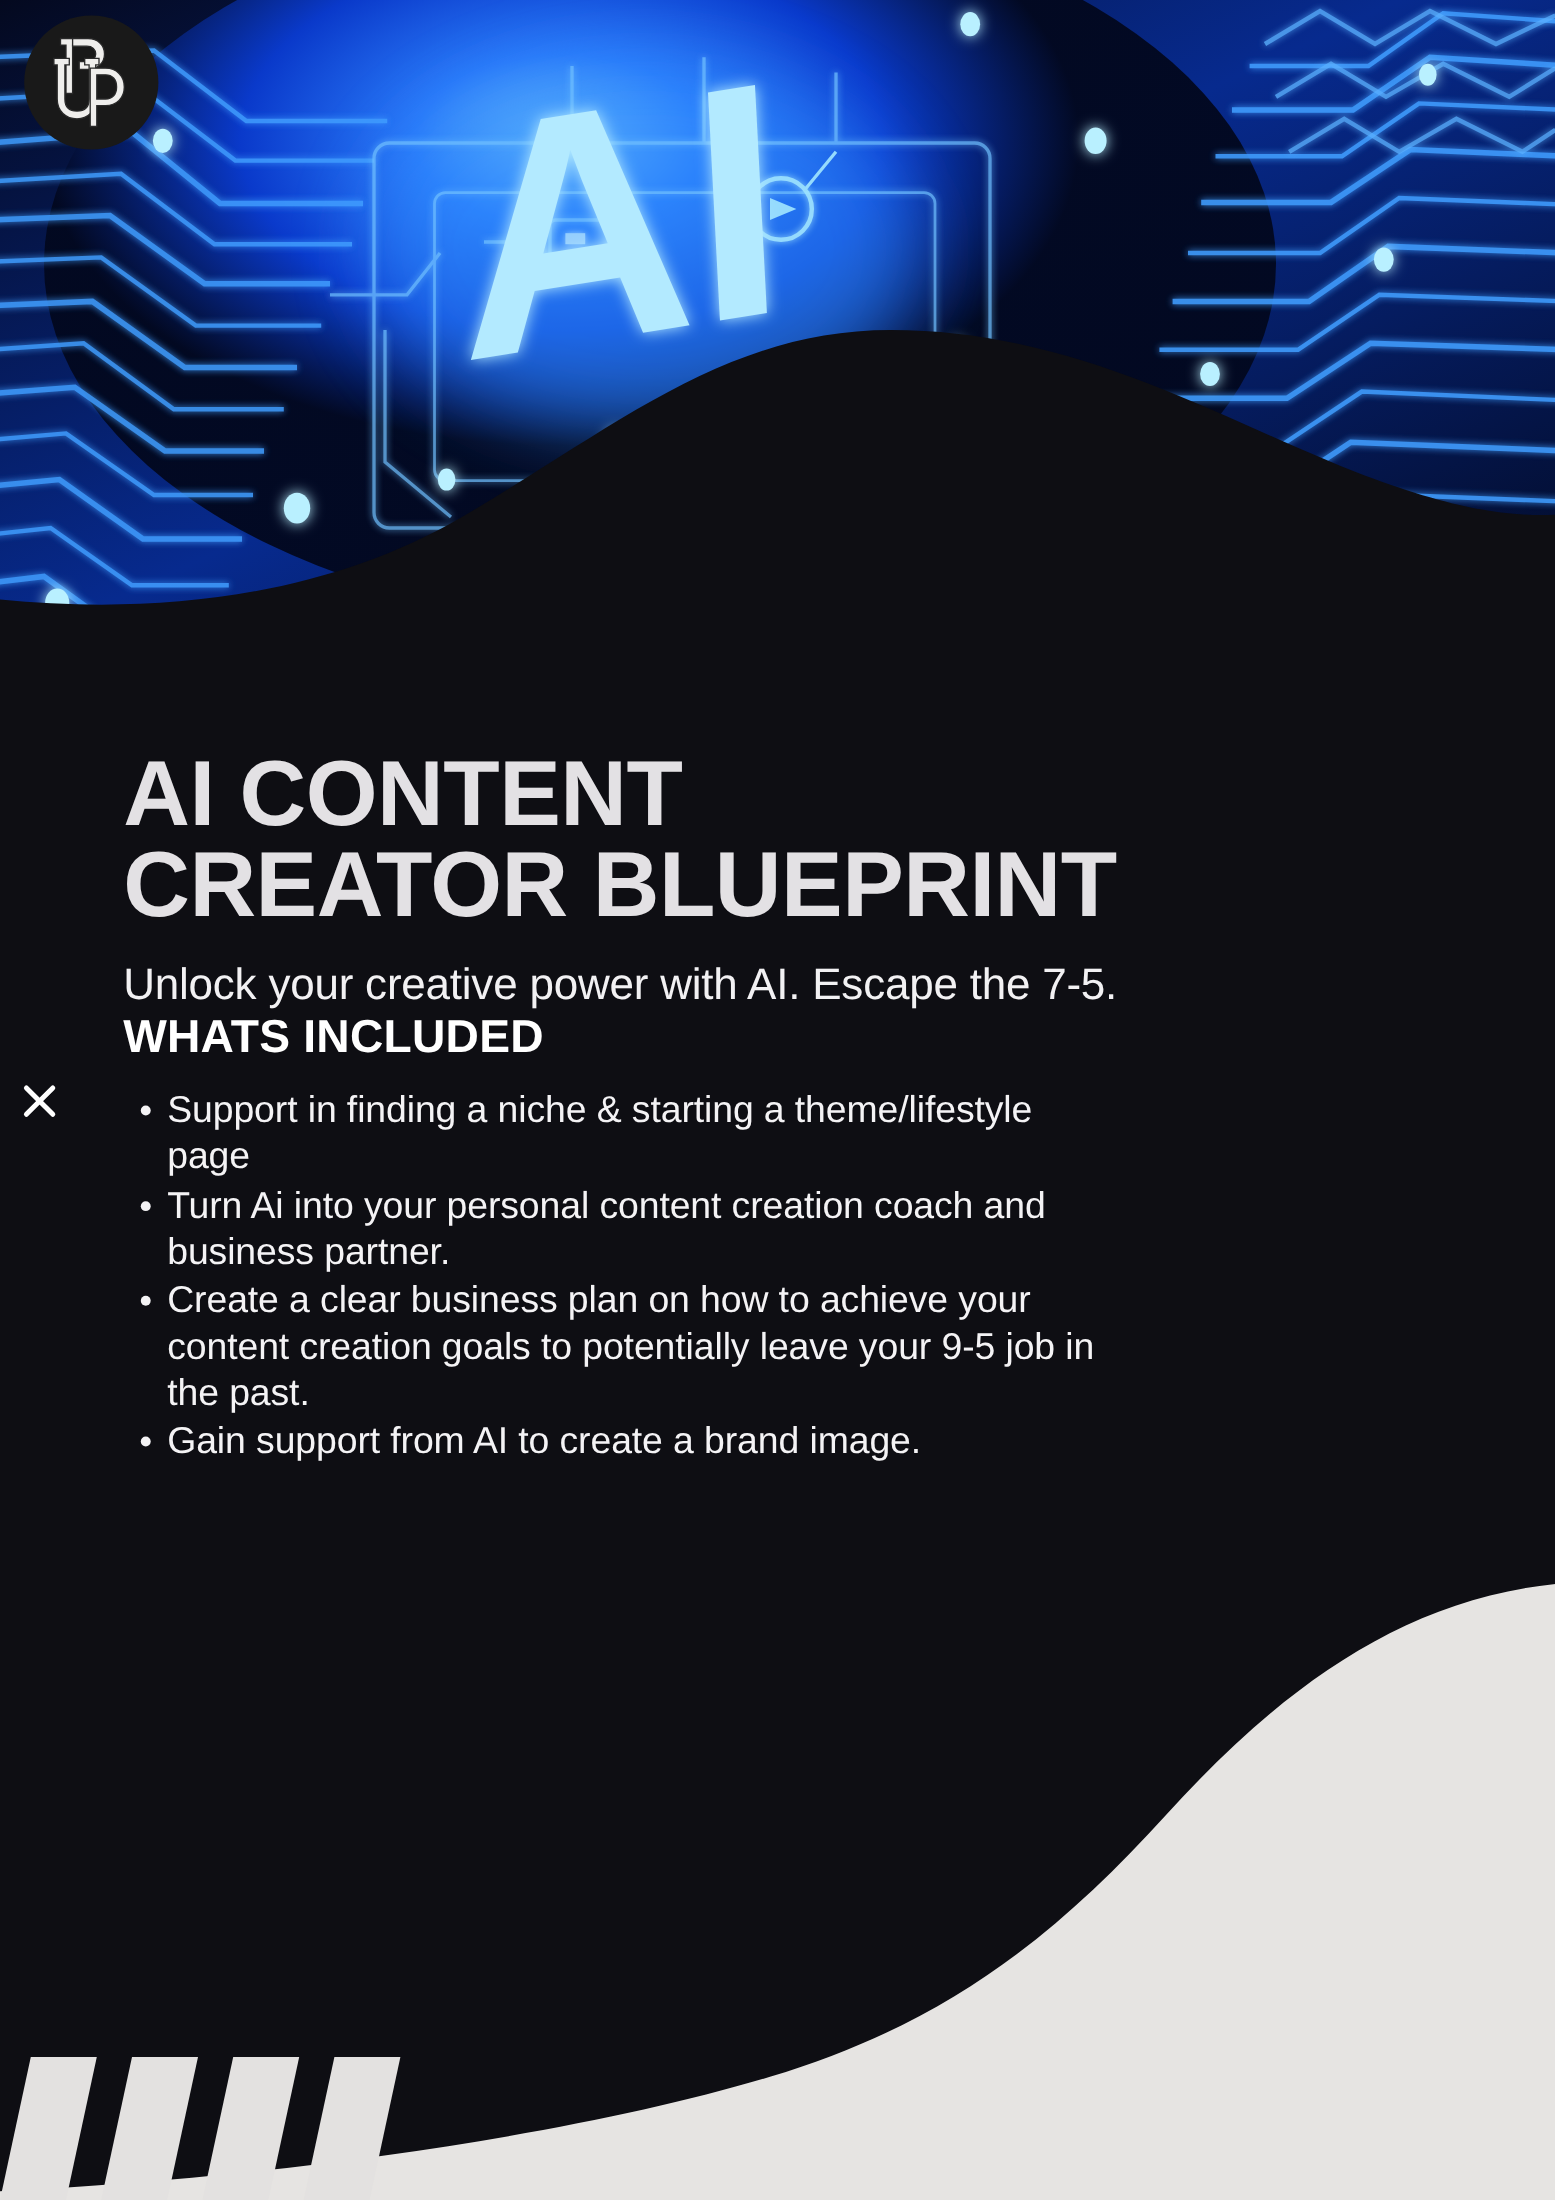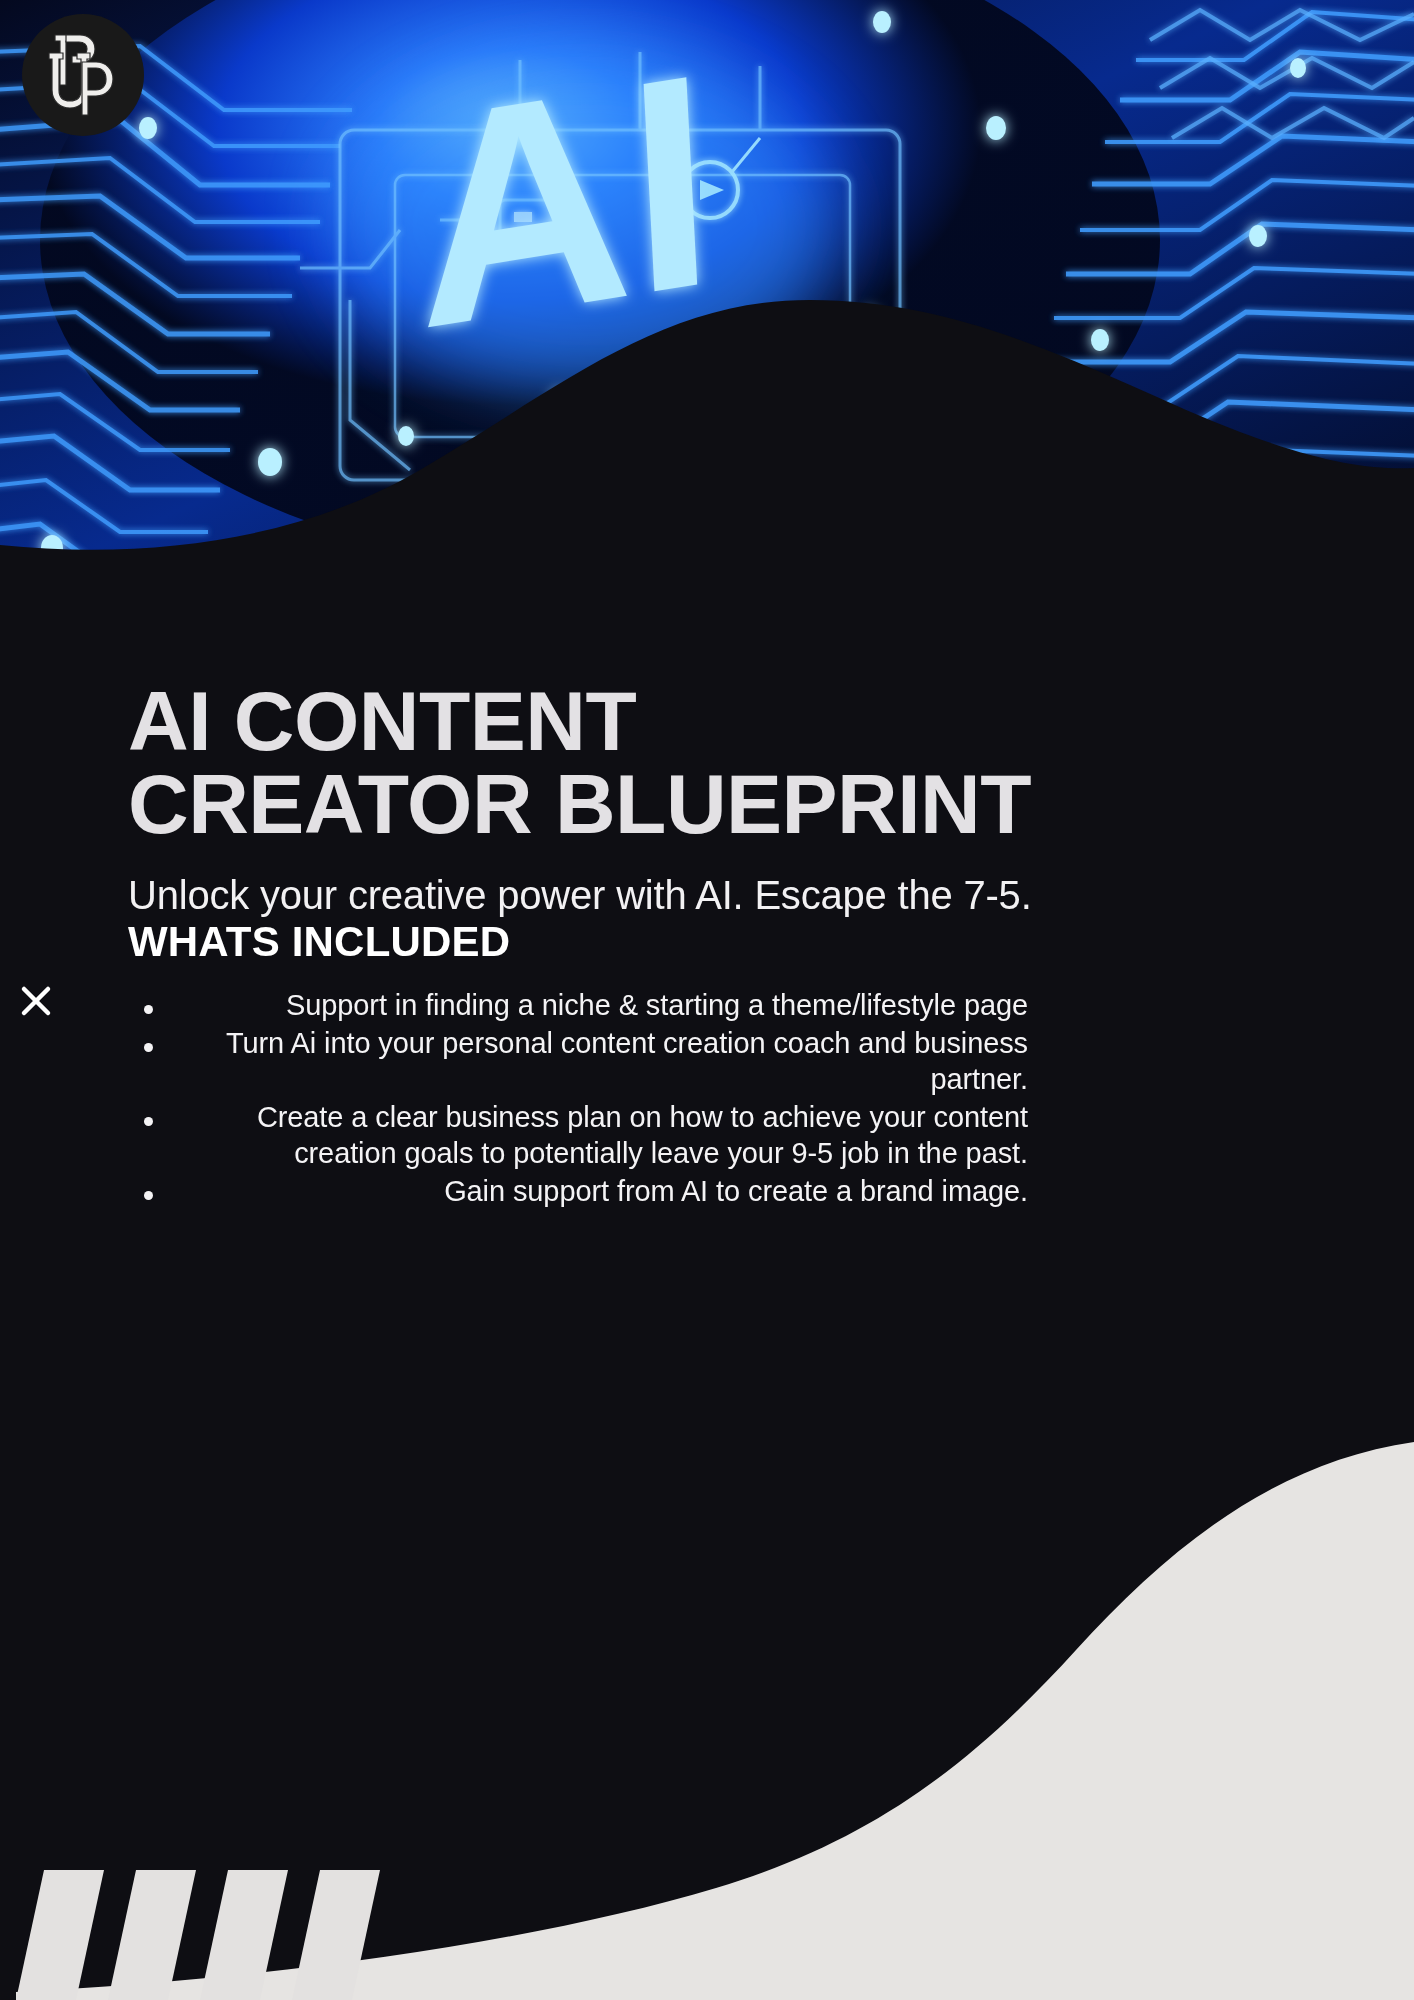--- a/index.html
+++ b/index.html
@@ -57,21 +57,21 @@
     left:15px; top:980px;
     width:42px; height:42px;
     z-index:12;
     cursor:pointer;
   }
   .close-x svg { display:block; }
 
   
   .body-section {
     position:absolute;
-    left:16px; top:640px;
+    left:0; top:640px;
     width:1139px;
     height:1360px;
     z-index:4;
   }
 
   .content {
     position:absolute;
     left:112px;
     top:40px;
     width:1180px;
@@ -109,27 +109,26 @@
   .bullets {
     margin-top:22px;
     list-style:none;
     padding-left:0;
   }
   .bullets li {
     position:relative;
     padding-left:40px;
     font-family:"Liberation Sans", sans-serif;
     font-weight:300;
-    font-size:29px;
+    font-size:34px;
     line-height:1.24;
     color:#f4f3f5;
     letter-spacing:-0.1px;
     max-width:900px;
     margin-bottom:2px;
-    text-align:right;
   }
   .bullets li::before {
     content:"";
     position:absolute;
     left:16px; top:17px;
     width:9px; height:9px;
     border-radius:50%;
     background:#f4f3f5;
   }
 

